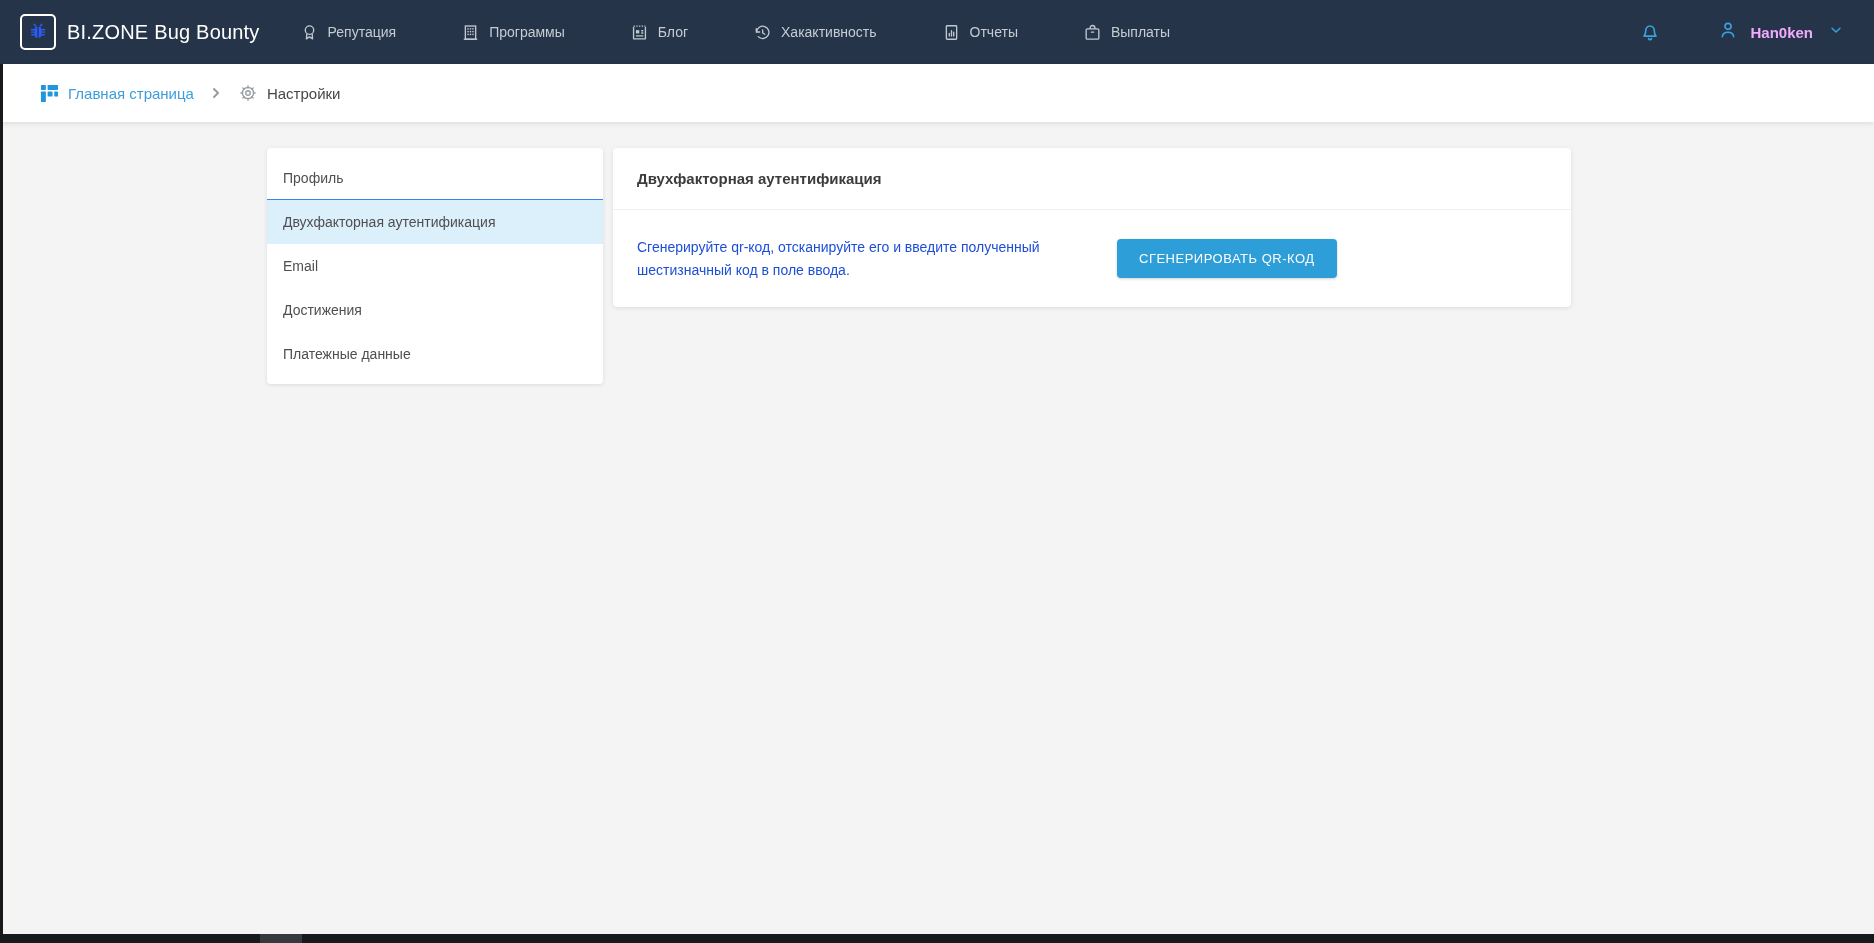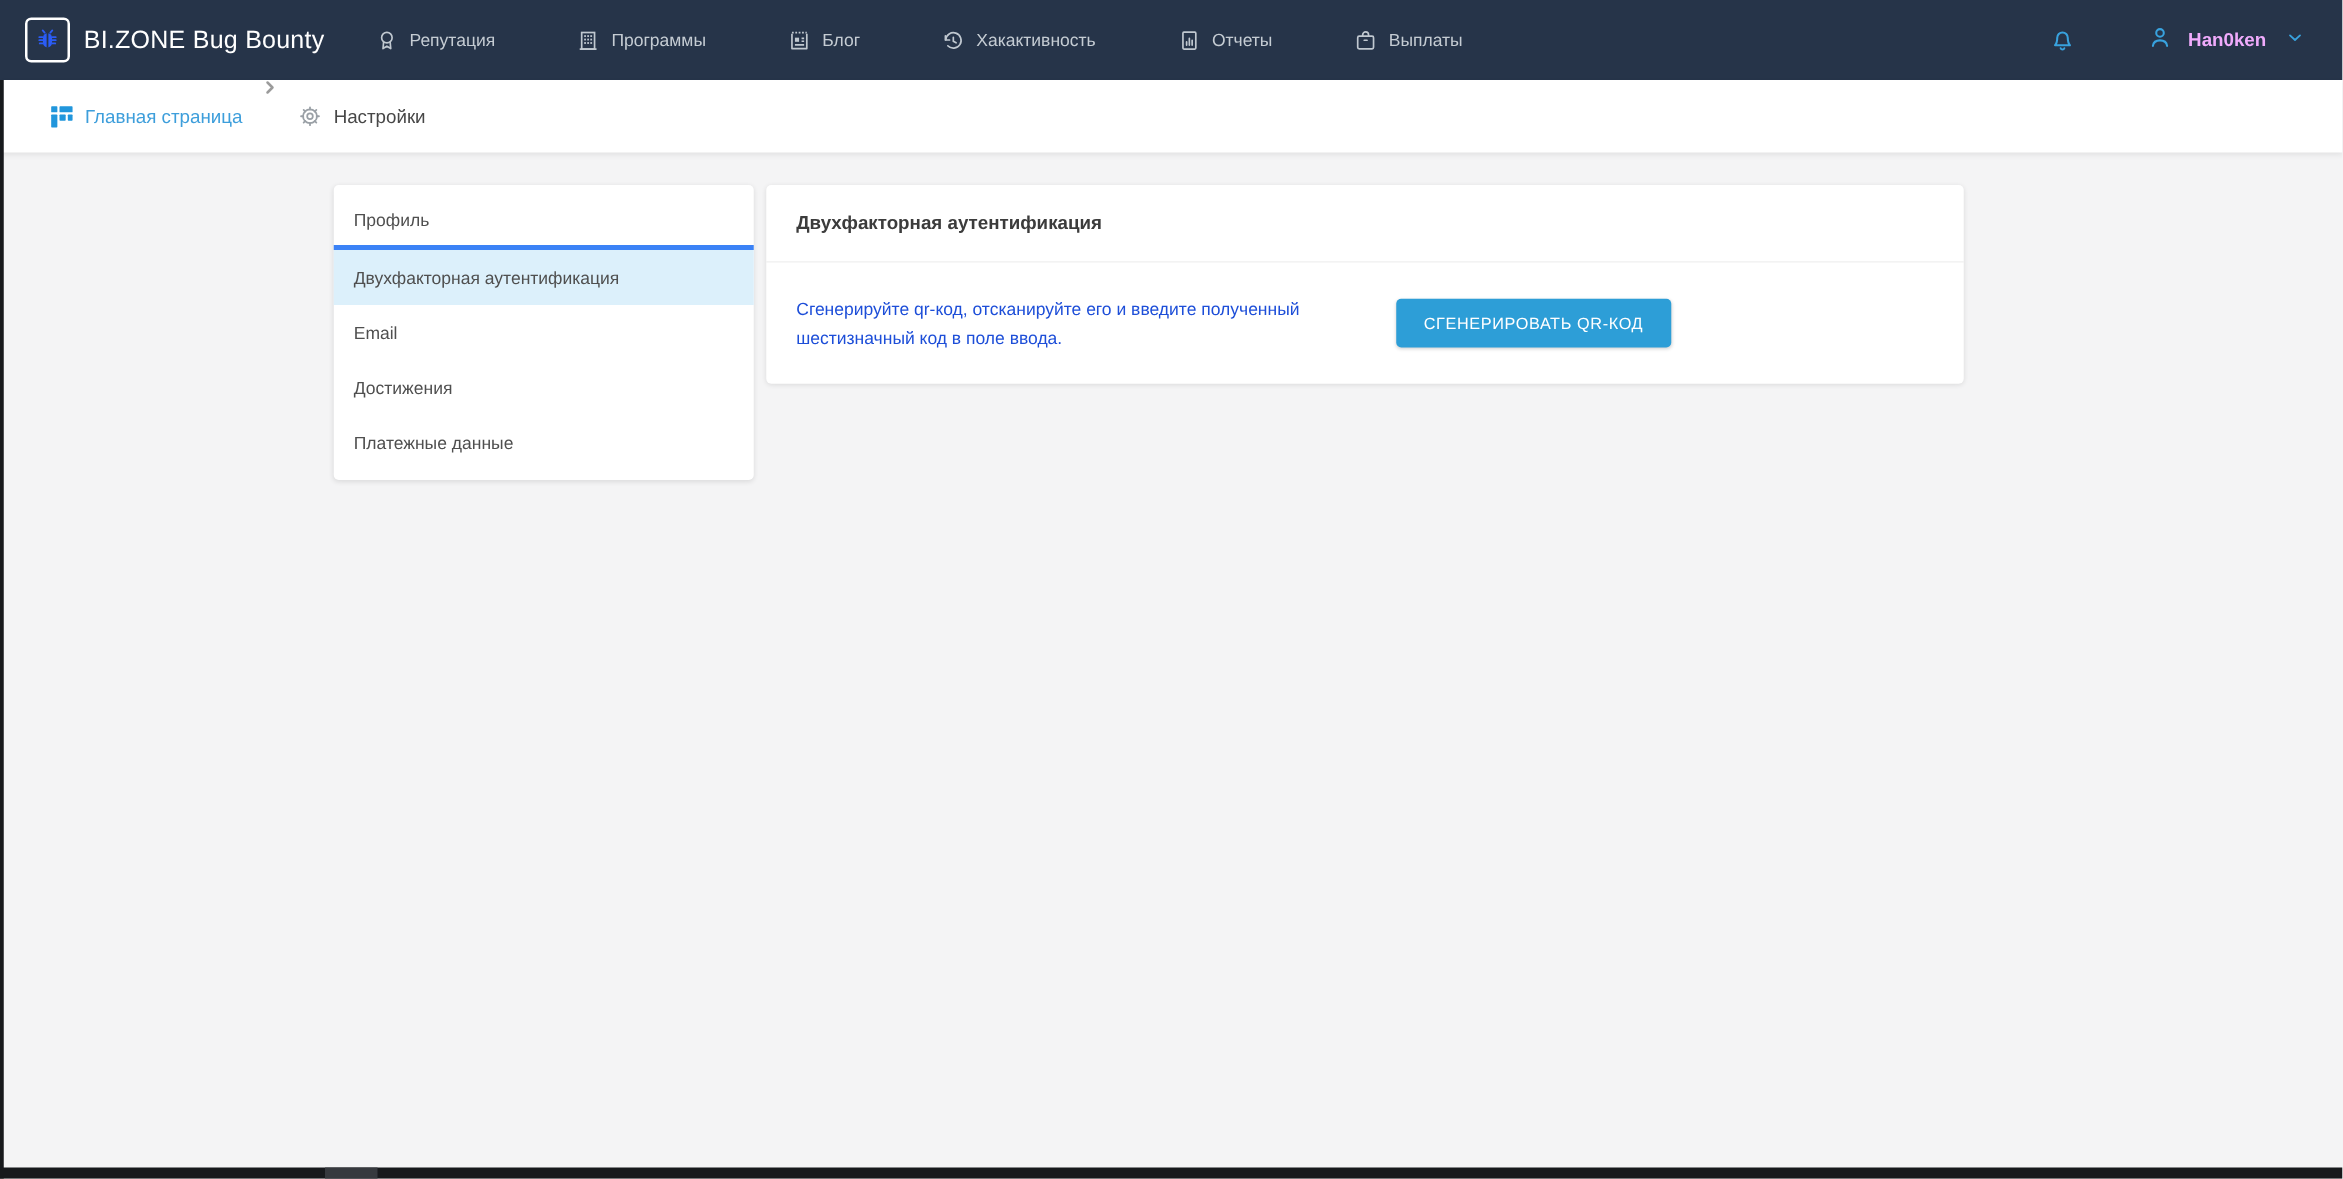--- a/index.html
+++ b/index.html
@@ -36,21 +36,21 @@
   .user-menu { display:flex; align-items:center; gap:9px; cursor:pointer; }
   .user-menu svg { stroke:#38a2de; }
   .user-icon svg { width:22px; height:22px; }
   .user-name { font-size:15px; margin-left:2px; }
   .chevron svg { width:16px; height:16px; margin-left:6px; }
 
   
   .breadcrumb-bar {
     height:58px; background:#fff;
     box-shadow:0 2px 5px rgba(0,0,0,.09);
-    display:flex; 
+    display:flex; align-items:center;
     padding-left:40px;
     position:relative; z-index:2;
   }
   .crumb-home { display:flex; align-items:center; gap:9px; cursor:pointer; }
   .crumb-home svg { width:19px; height:19px; }
   .crumb-home-label { color:#3d9edb; font-size:15px; }
   .crumb-sep { margin:0 16px; display:flex; }
   .crumb-sep svg { width:12px; height:12px; stroke:#9b9b9b; }
   .crumb-current { display:flex; align-items:center; gap:9px; }
   .crumb-current svg { width:20px; height:20px; stroke:#9aa0a6; }
@@ -65,21 +65,21 @@
     box-shadow:0 1px 4px rgba(0,0,0,.10);
   }
 
   
   .settings-nav { width:336px; padding:8px 0; }
   .settings-item {
     height:44px; display:flex; align-items:center;
     padding:0 16px; font-size:14px; color:#4f4f4f;
     cursor:pointer; white-space:nowrap; overflow:hidden;
   }
-  .settings-item.with-divider { border-bottom:4px solid #3b82f6; }
+  .settings-item.with-divider { border-bottom:1px solid #3b82f6; }
   .settings-item.active { background:#dcf0fb; }
 
   
   .panel { width:958px; }
   .panel-header { height:62px; display:flex; align-items:center; padding:0 24px; border-bottom:1px solid #f0f0f0; }
   .panel-title { font-size:15px; font-weight:bold; color:#3c3c3c; }
   .panel-body { min-height:97px; display:flex; align-items:center; padding:14px 24px; }
   .panel-desc { width:424px; font-size:14px; color:#1d4ed8; line-height:23px; }
   .generate-btn {
     margin-left:56px;

